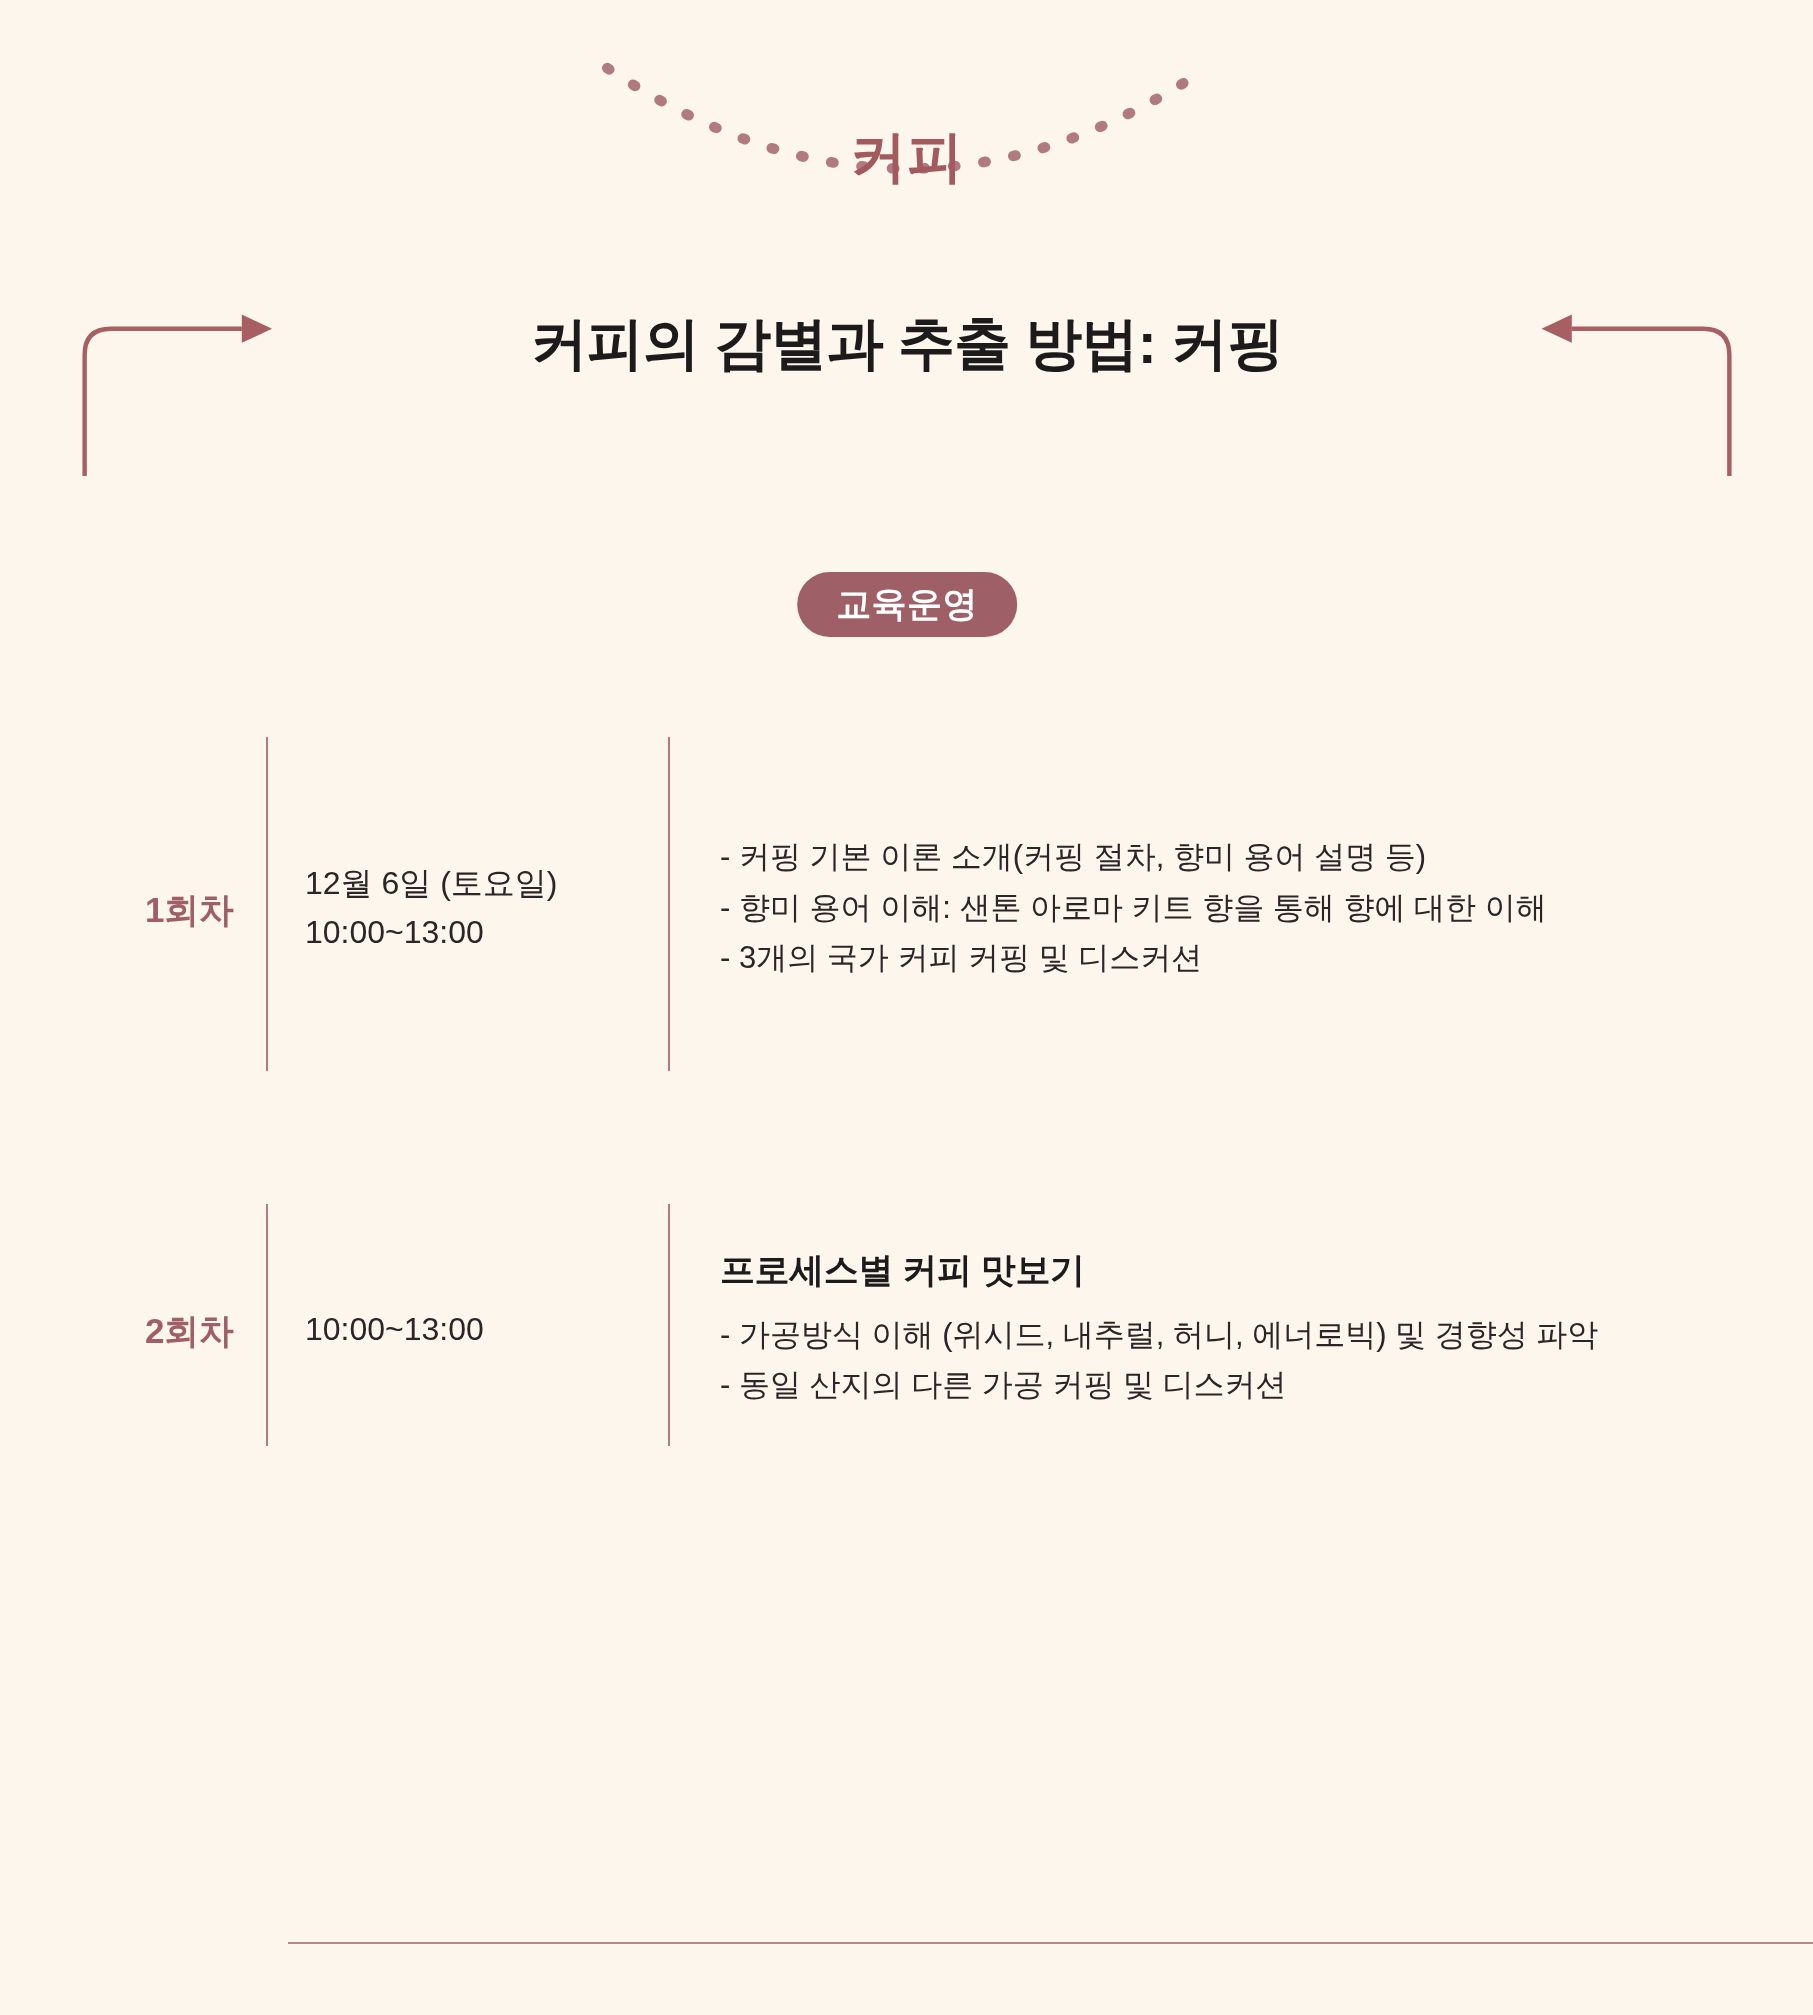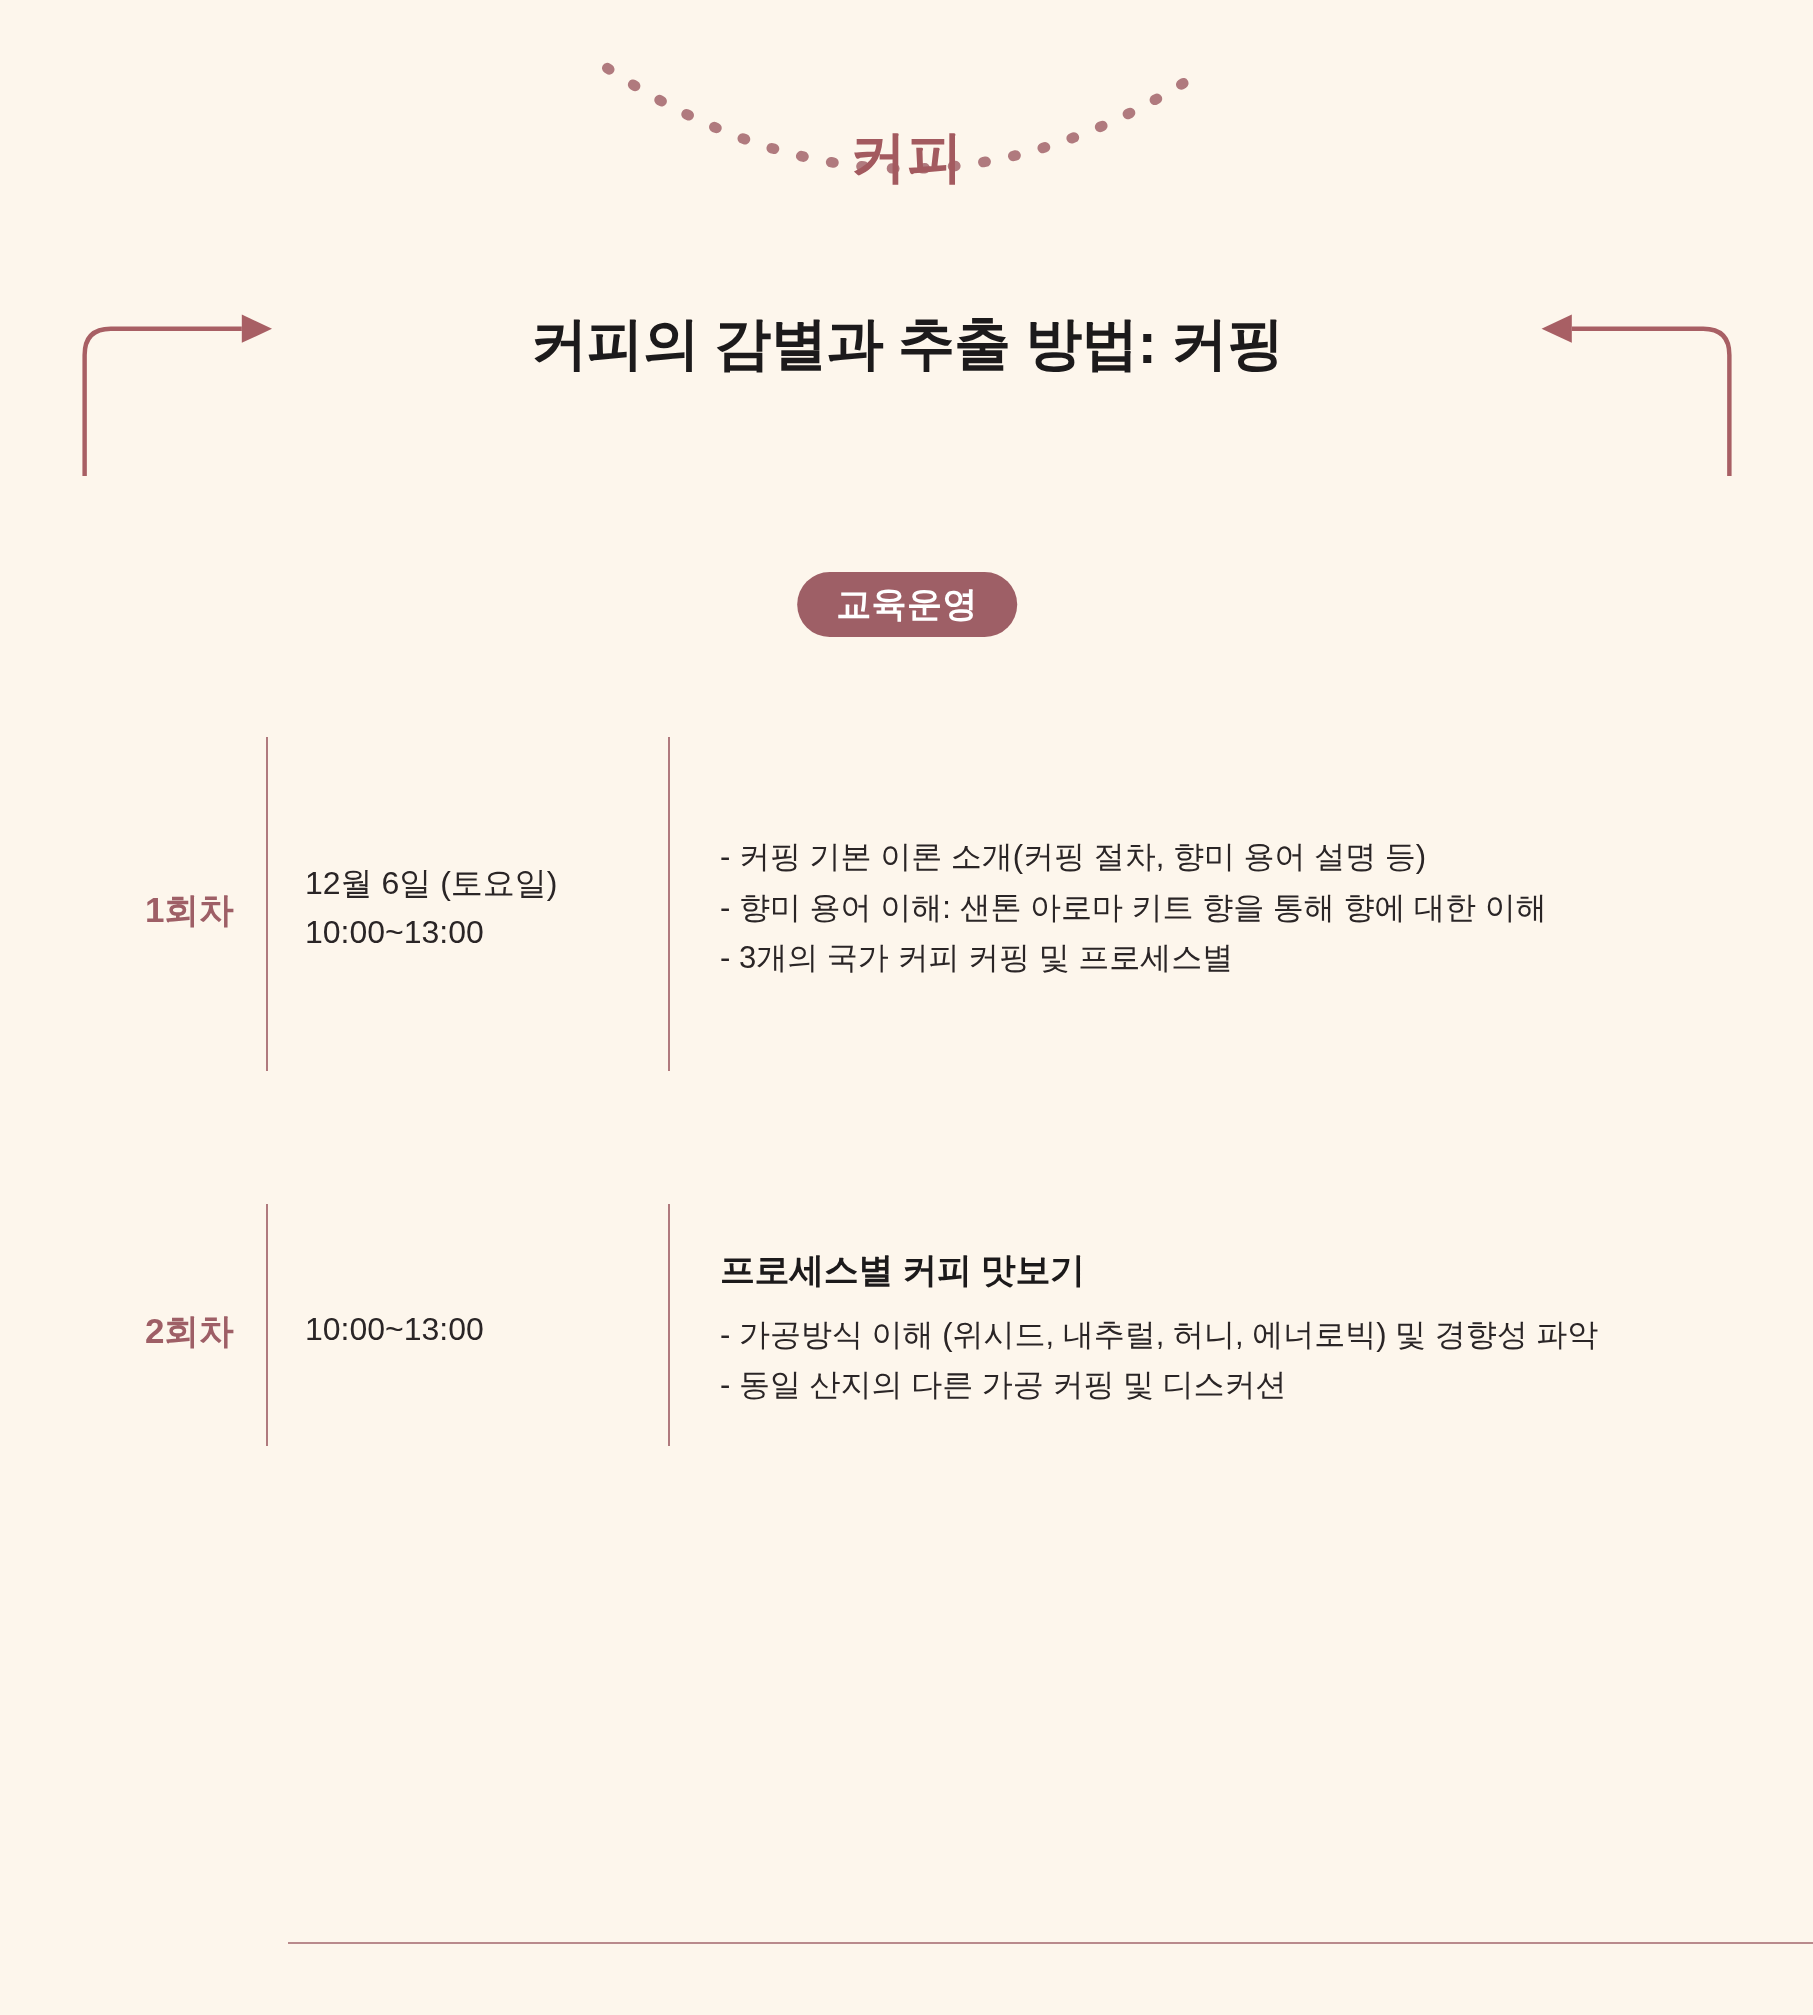--- a/index.html
+++ b/index.html
@@ -188,21 +188,21 @@
     <div class="session-no">1회차</div>
     <div class="rule"></div>
     <div class="when">
       <div class="when-date">12월 6일 (토요일)</div>
       <div class="when-time">10:00~13:00</div>
     </div>
     <div class="rule"></div>
     <div class="detail">
       <div class="detail-line">- 커핑 기본 이론 소개(커핑 절차, 향미 용어 설명 등)</div>
       <div class="detail-line">- 향미 용어 이해: 샌톤 아로마 키트 향을 통해 향에 대한 이해</div>
-      <div class="detail-line">- 3개의 국가 커피 커핑 및 프로세스별</div>
+      <div class="detail-line">- 3개의 국가 커피 커핑 및 디스커션</div>
     </div>
   </div>
 
   <div class="divider"></div>
 
   <div style="height:133px"></div>
 
   <div class="session session-2">
     <div class="session-no">2회차</div>
     <div class="rule"></div>

